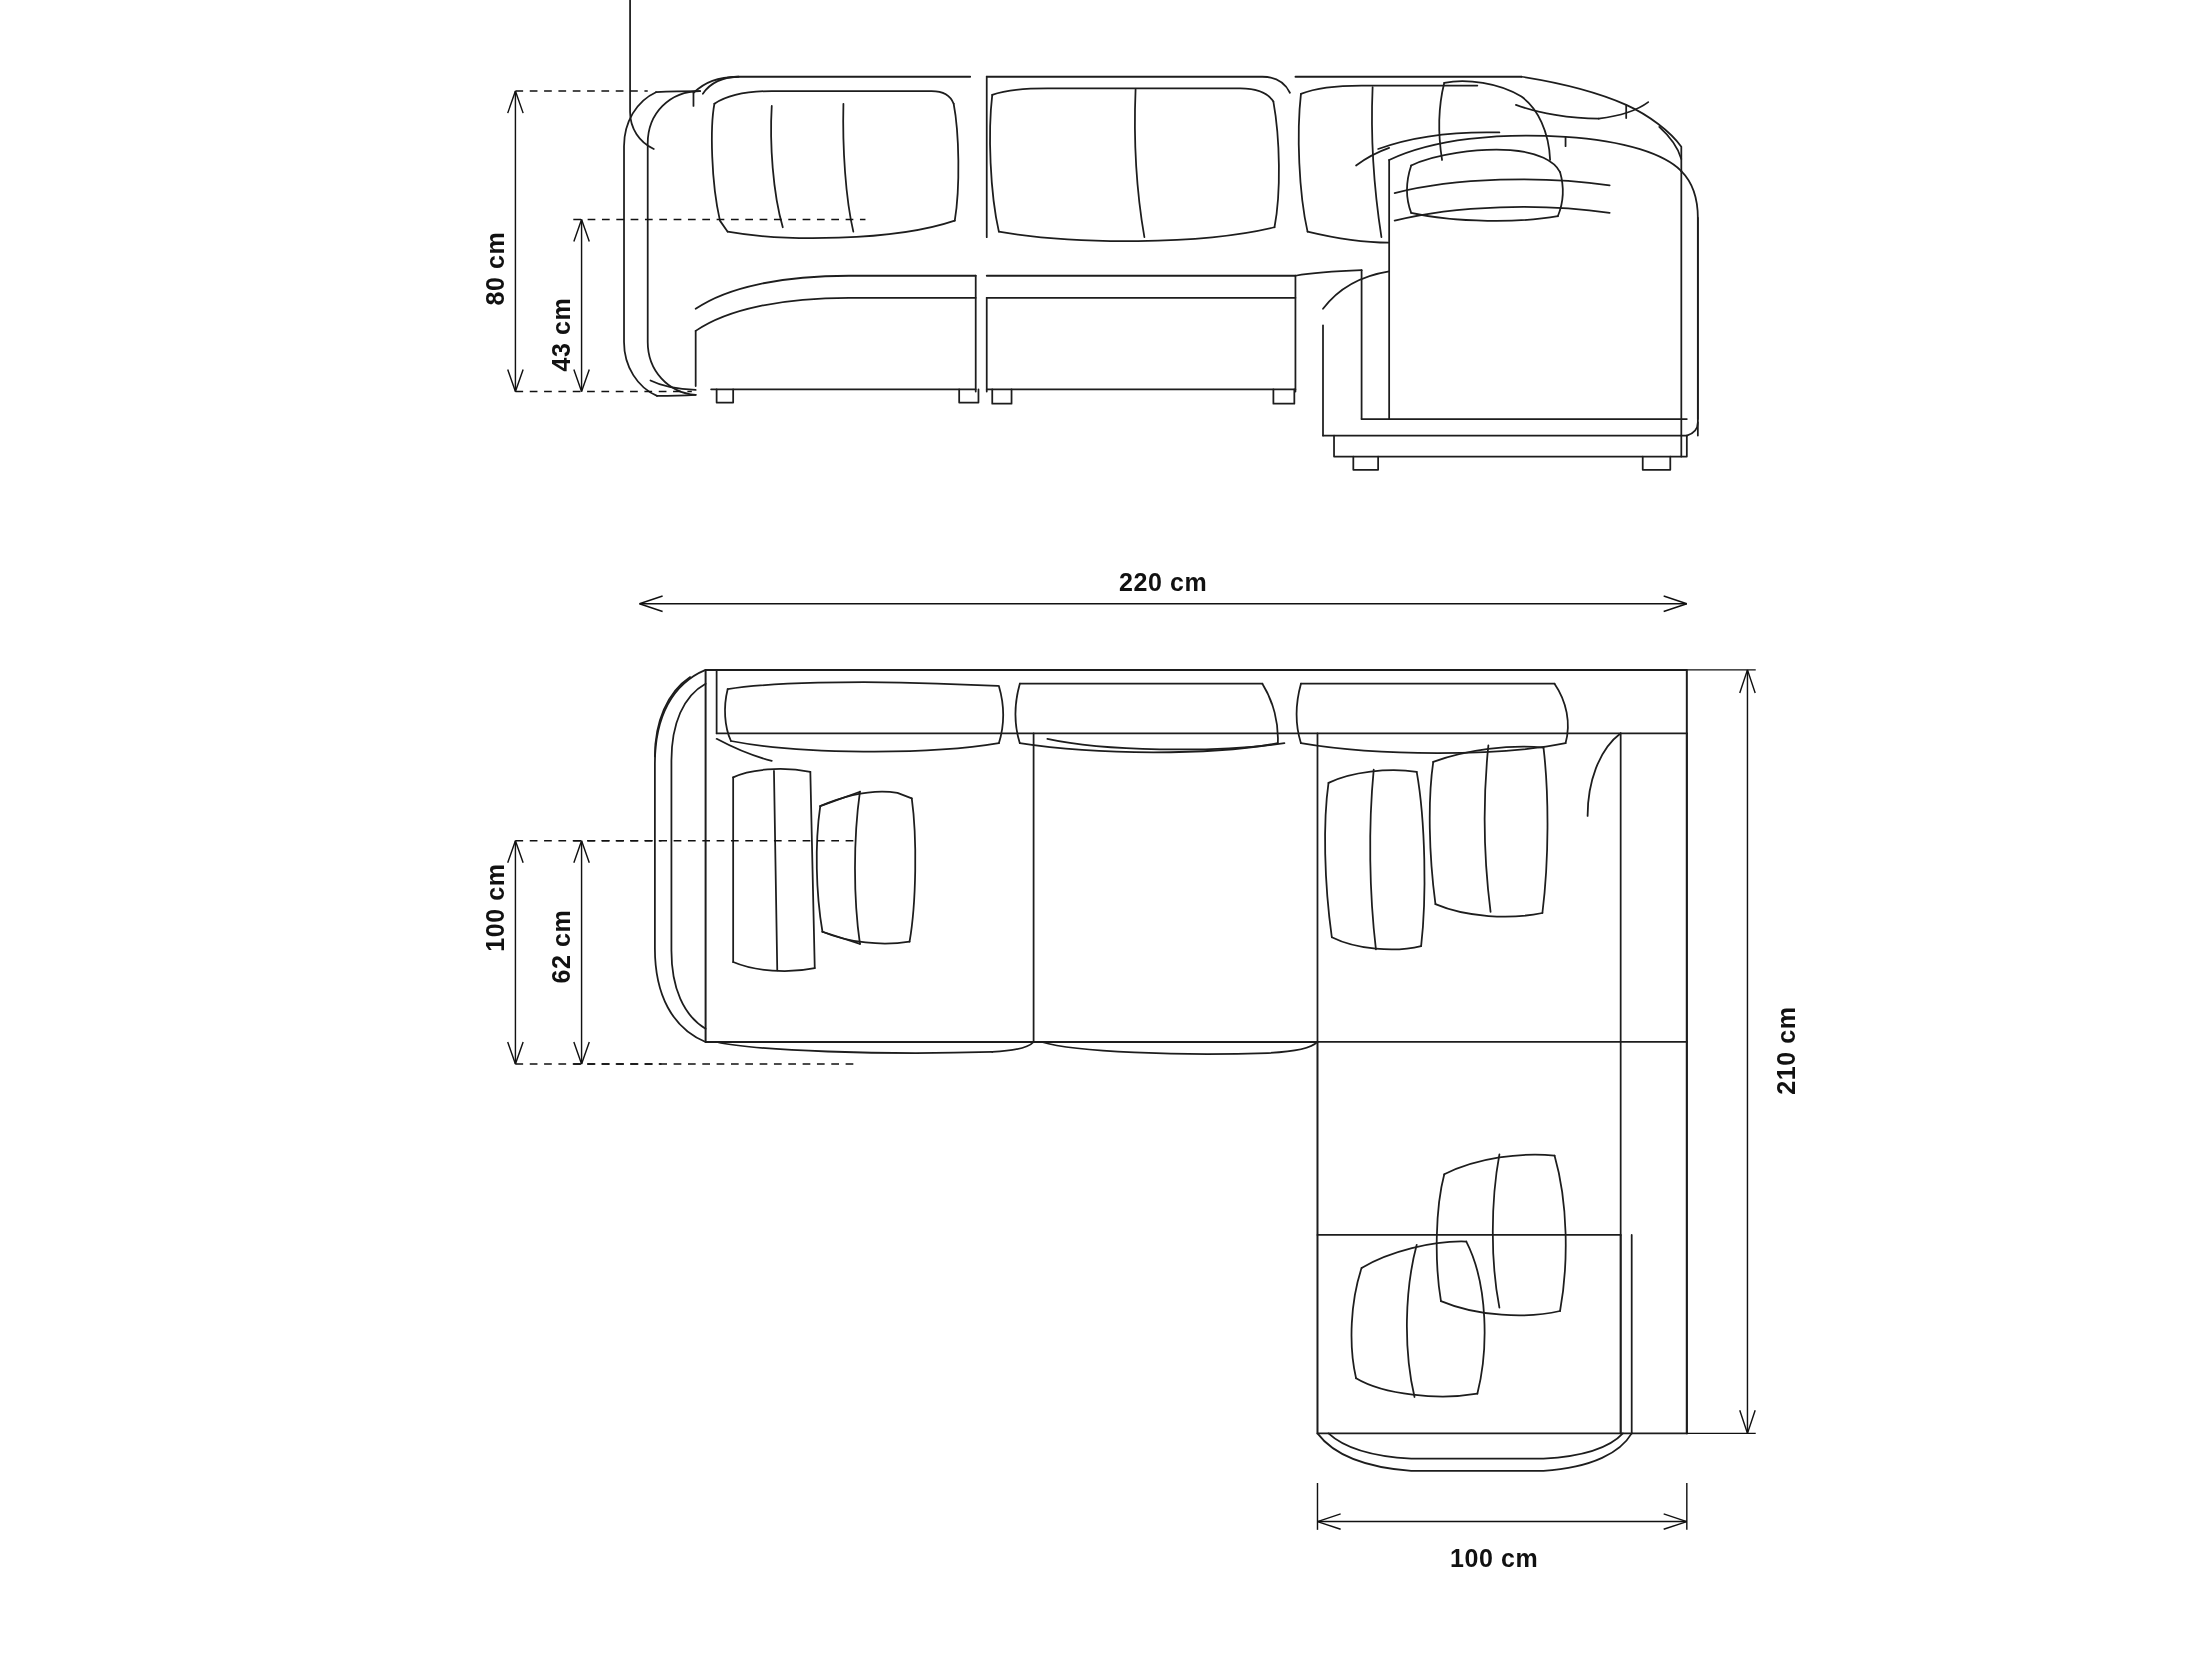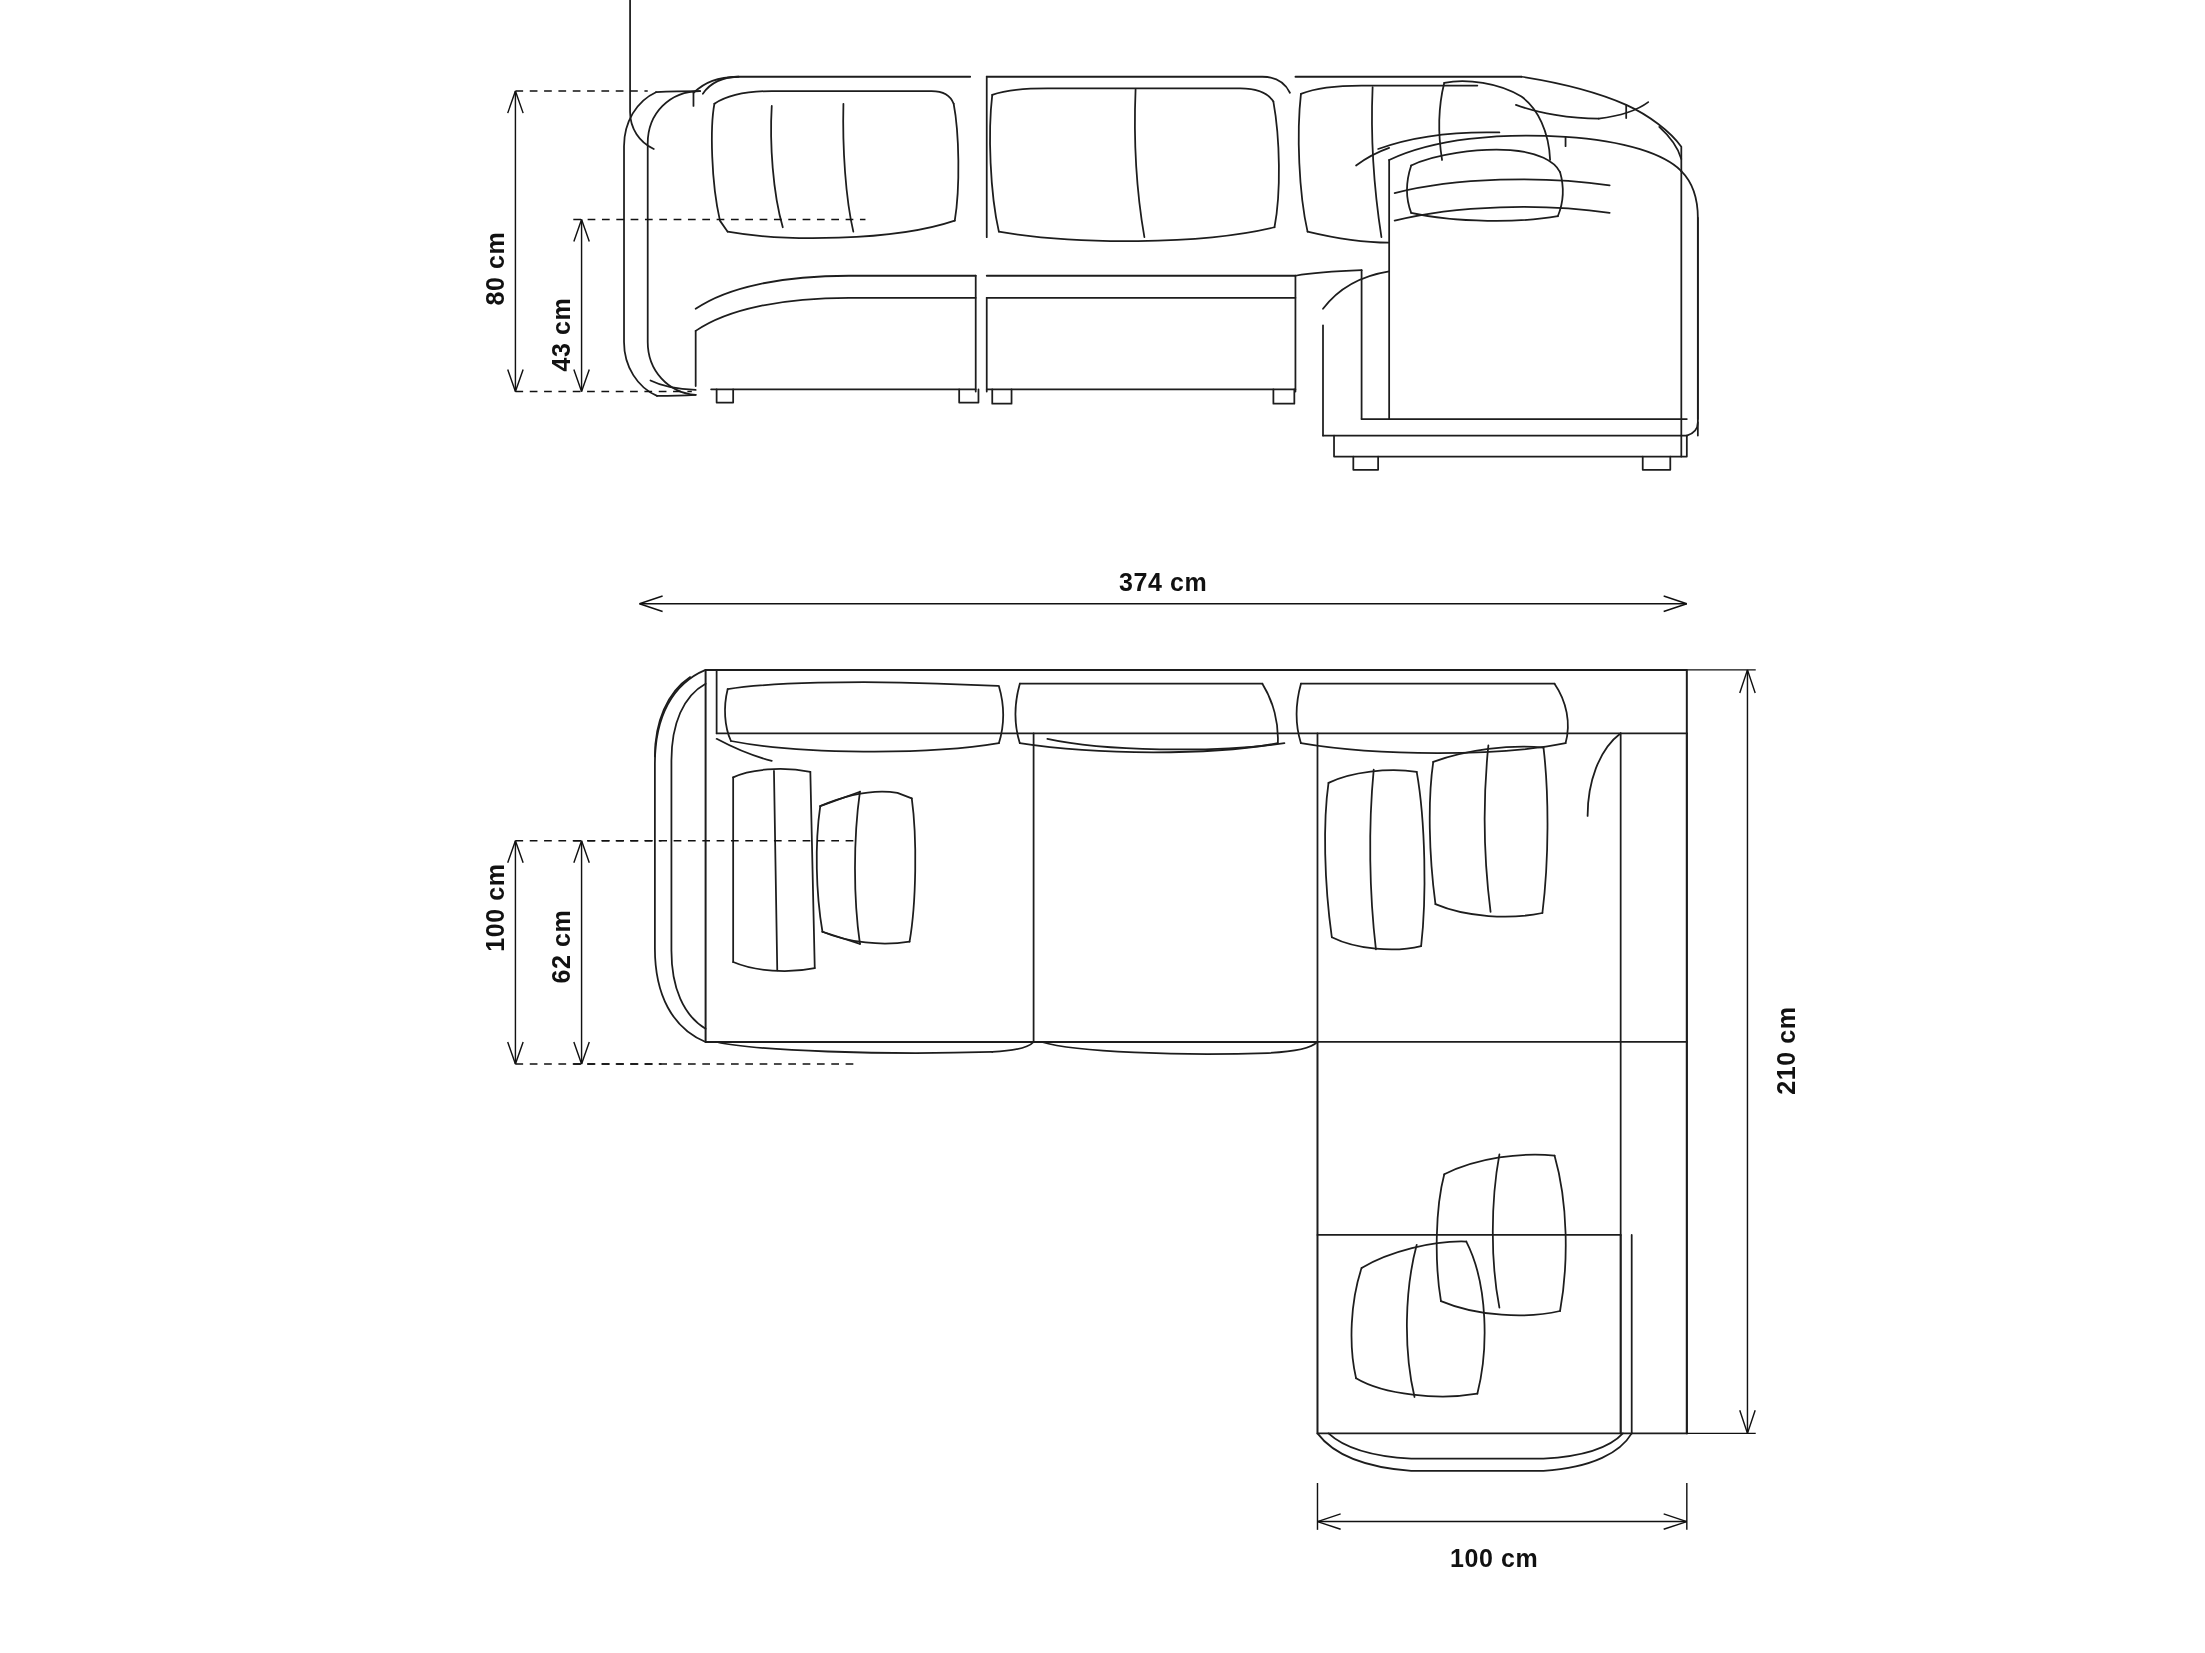--- a/index.html
+++ b/index.html
@@ -273,21 +273,21 @@
       <path d="M3060 2760 L3018 2746 M3060 2760 L3018 2774"></path>
       <path d="M2390 2690 L2390 2775"></path>
       <path d="M3060 2690 L3060 2775"></path>
     </g>
   </svg>
 
   <div class="dim-label rot90" style="left:459px; top:254px;">80 cm</div>
 
   <div class="dim-label rot90" style="left:525px; top:320px;">43 cm</div>
 
-  <div class="dim-label" style="left:1119px; top:568px;">374 cm</div>
+  <div class="dim-label" style="left:1119px; top:568px;">220 cm</div>
 
   <div class="dim-label rot90" style="left:451px; top:893px;">100 cm</div>
 
   <div class="dim-label rot90" style="left:525px; top:932px;">62 cm</div>
 
   <div class="dim-label rot90" style="left:1742px; top:1036px;">210 cm</div>
 
   <div class="dim-label" style="left:1450px; top:1544px;">100 cm</div>
 
 </div>

